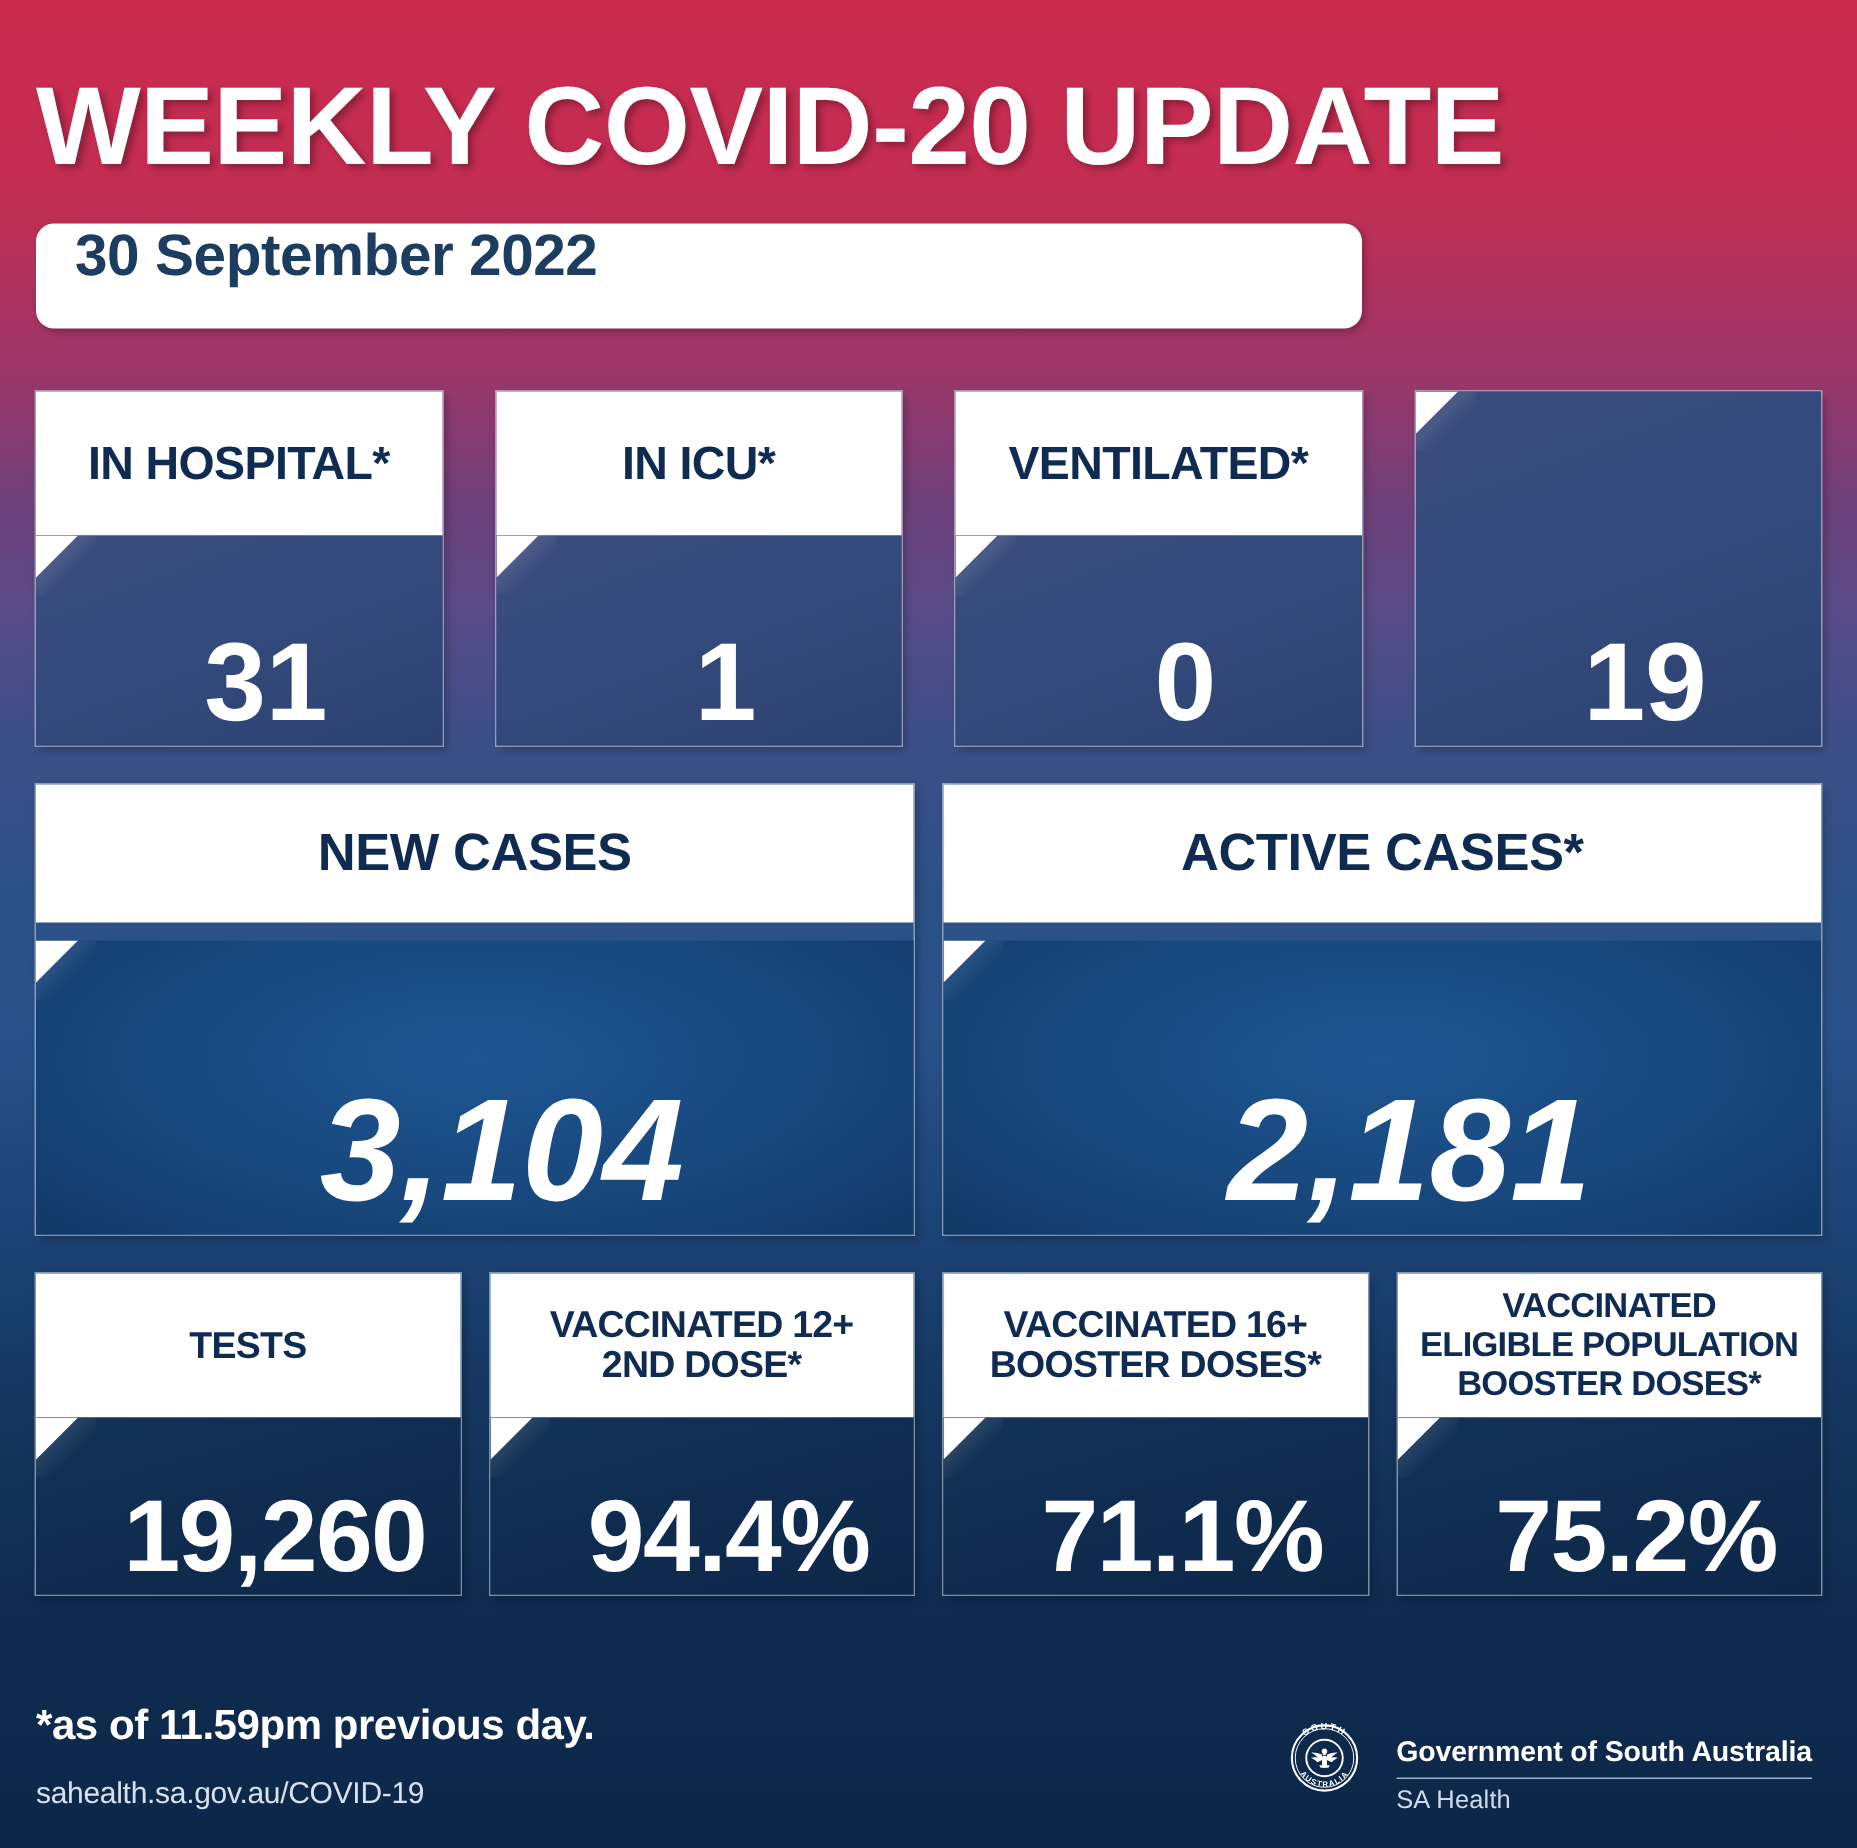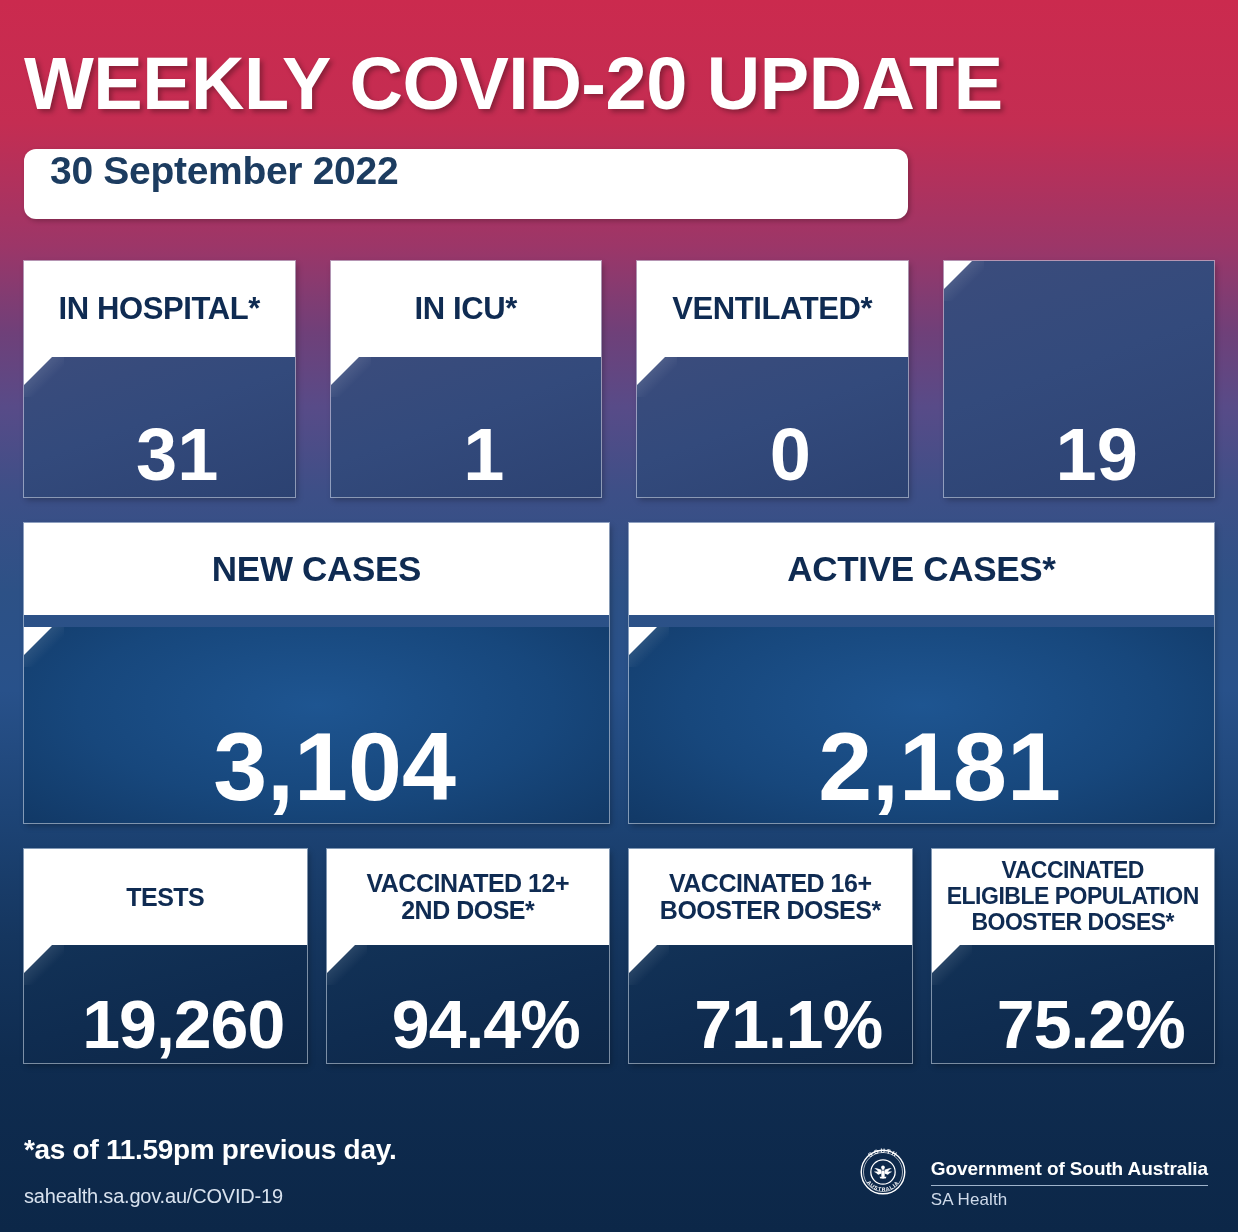--- a/index.html
+++ b/index.html
@@ -116,20 +116,21 @@
   .row1 .card-body::before { border-top-color:#ffffff; }
 
   
   .row2 { margin-top:26px; gap:20px; }
   .row2 .card { width:585px; height:300px;gap:12px; }
   .row2 .card-head { height:92px; font-size:35px; letter-spacing:-0.3px; }
   .row2 .card-body {
     background:
       radial-gradient(ellipse 90% 110% at 50% 40%, #1e5591 0%, #17477c 45%, #123a68 75%, #10305a 100%);
     font-size:97px;
+    font-style:italic;
   }
 
   
   .row3 { margin-top:26px; gap:20px; }
   .row3 .card { width:287px; height:214px; }
   .row3 .card-head {
     height:96px;
     font-size:25px;
     letter-spacing:-0.5px;
     flex-direction:column;

